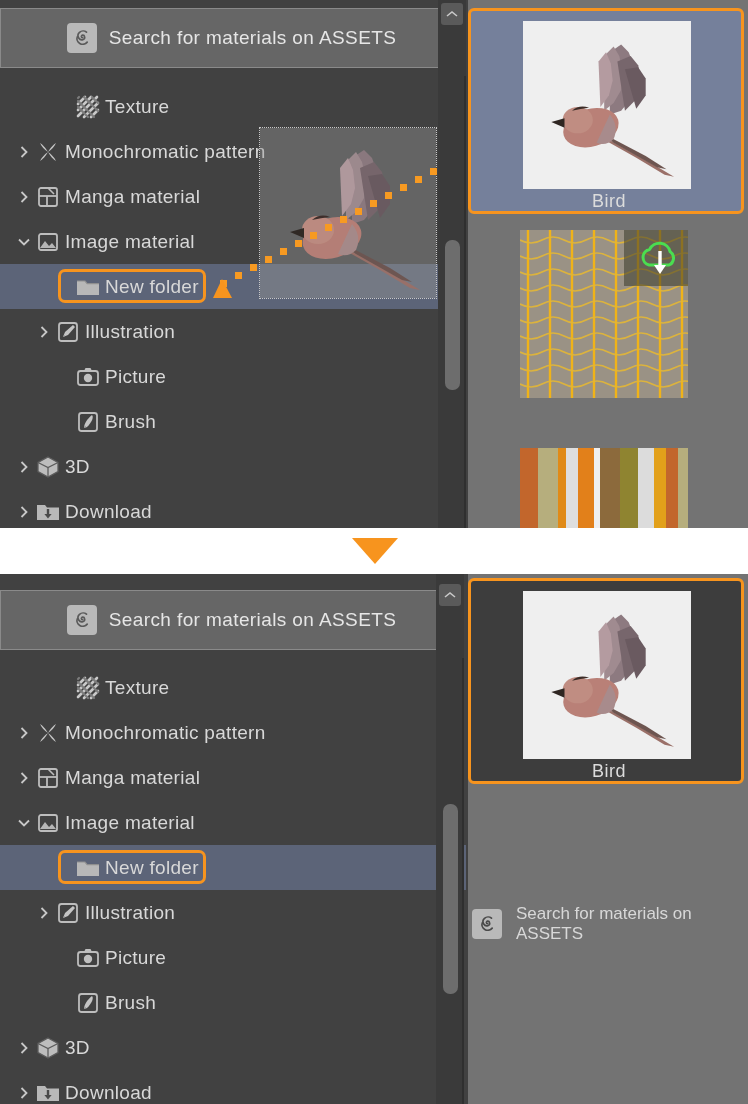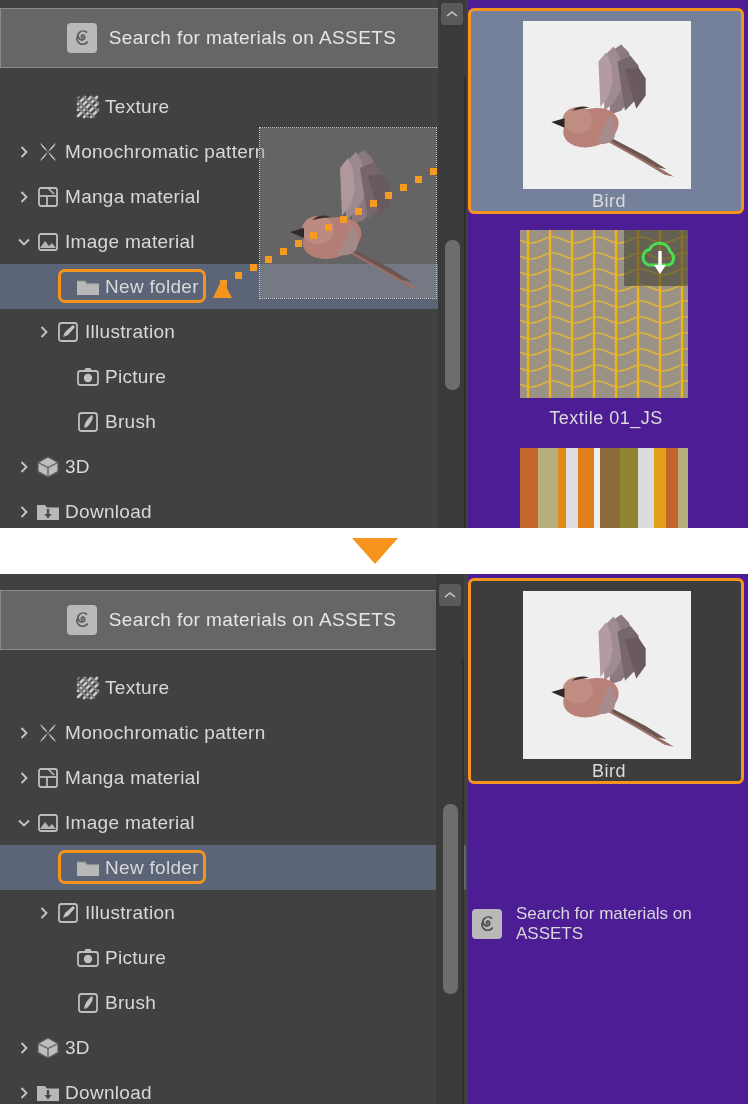--- a/index.html
+++ b/index.html
@@ -7,21 +7,21 @@
              font-family:"Liberation Sans", sans-serif; }
 
   .stage{ position:relative; width:748px; height:1104px; }
 
   
   .panel{ position:absolute; left:0; width:748px; background:#414141; overflow:hidden; }
 
   .tree-col{ position:absolute; left:0; top:0; width:466px; height:100%;
              background:#414141; }
   .grid-col{ position:absolute; left:468px; top:0; width:280px; height:100%;
-             background:#4c1d95; }
+             background:#737373; }
 
   
   .searchbar{ position:absolute; left:0; width:463px; height:60px;
               background:#666666; border:1px solid #8a8a8a;
               display:flex; align-items:center; justify-content:center; gap:12px; }
   .assets-logo{ width:30px; height:30px; background:#b9b9b9; border-radius:4px;
                 display:flex; align-items:center; justify-content:center;
                 flex:0 0 auto; }
   .assets-logo svg{ display:block; }
   .searchbar .slabel{ color:#e6e6e6; font-size:19px; letter-spacing:.4px; }
@@ -380,21 +380,20 @@
             <rect x="104" y="0" width="64" height="56" fill="#3a3a2a" opacity=".55"></rect>
           </svg>
           <span class="cloud-badge">
             <svg width="48" height="42" viewBox="0 0 48 42">
               <path d="M13 30 a8 8 0 0 1 .6 -15.6 a11 11 0 0 1 20.6 2.4 a7.6 7.6 0 0 1 -1.2 13.2 Z" fill="none" stroke="#4ade50" stroke-width="3" stroke-linejoin="round"></path>
               <line x1="24" y1="16" x2="24" y2="35" stroke="#ffffff" stroke-width="3.4"></line>
               <polygon points="18,30 30,30 24,39" fill="#ffffff"></polygon>
             </svg>
           </span>
         </div>
-        <div class="cname" style="top:186px;">Textile 01_JS</div>
       </div>
 
       <div class="card" style="top:448px; height:80px;">
         <div class="thumb" style="top:0; height:80px;">
           <svg width="168" height="80" viewBox="0 0 168 80">
             <rect width="168" height="80" fill="#b4a96a"></rect>
             <rect x="0" y="0" width="18" height="80" fill="#c2662c"></rect>
             <rect x="18" y="0" width="20" height="80" fill="#b6ae7d"></rect>
             <rect x="38" y="0" width="8" height="80" fill="#e08a17"></rect>
             <rect x="46" y="0" width="12" height="80" fill="#dedede"></rect>

